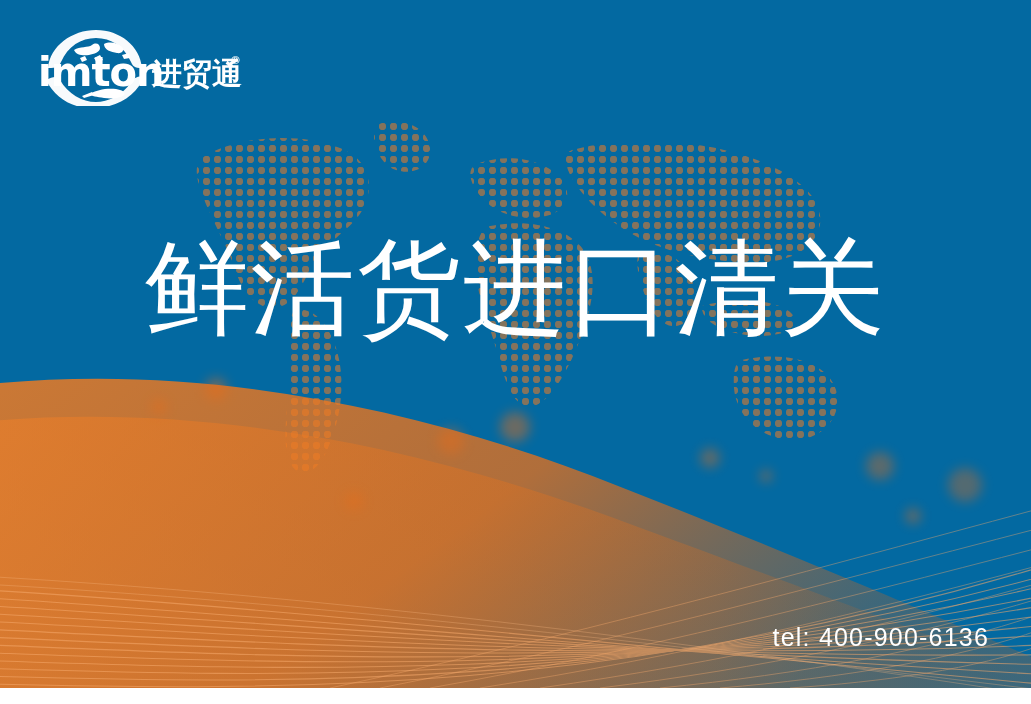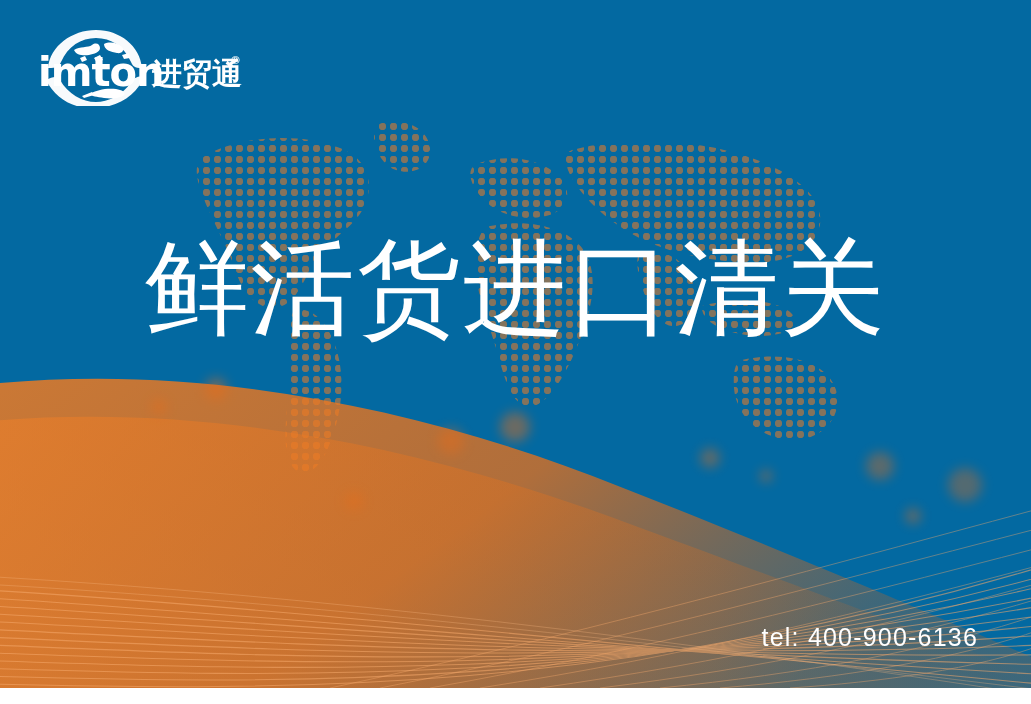--- a/index.html
+++ b/index.html
@@ -70,21 +70,21 @@
     letter-spacing: 2px;
     white-space: nowrap;
   }
   #headline .hl-line {
     display: block;
   }
 
   
   #phone {
     position: absolute;
-    right: 53px;
+    right: 42px;
     bottom: 36px;
     color: #ffffff;
     font-family: "Liberation Sans", sans-serif;
     font-size: 25px;
     letter-spacing: 1.2px;
     white-space: nowrap;
   }
 </style>
 </head>
 <body>

